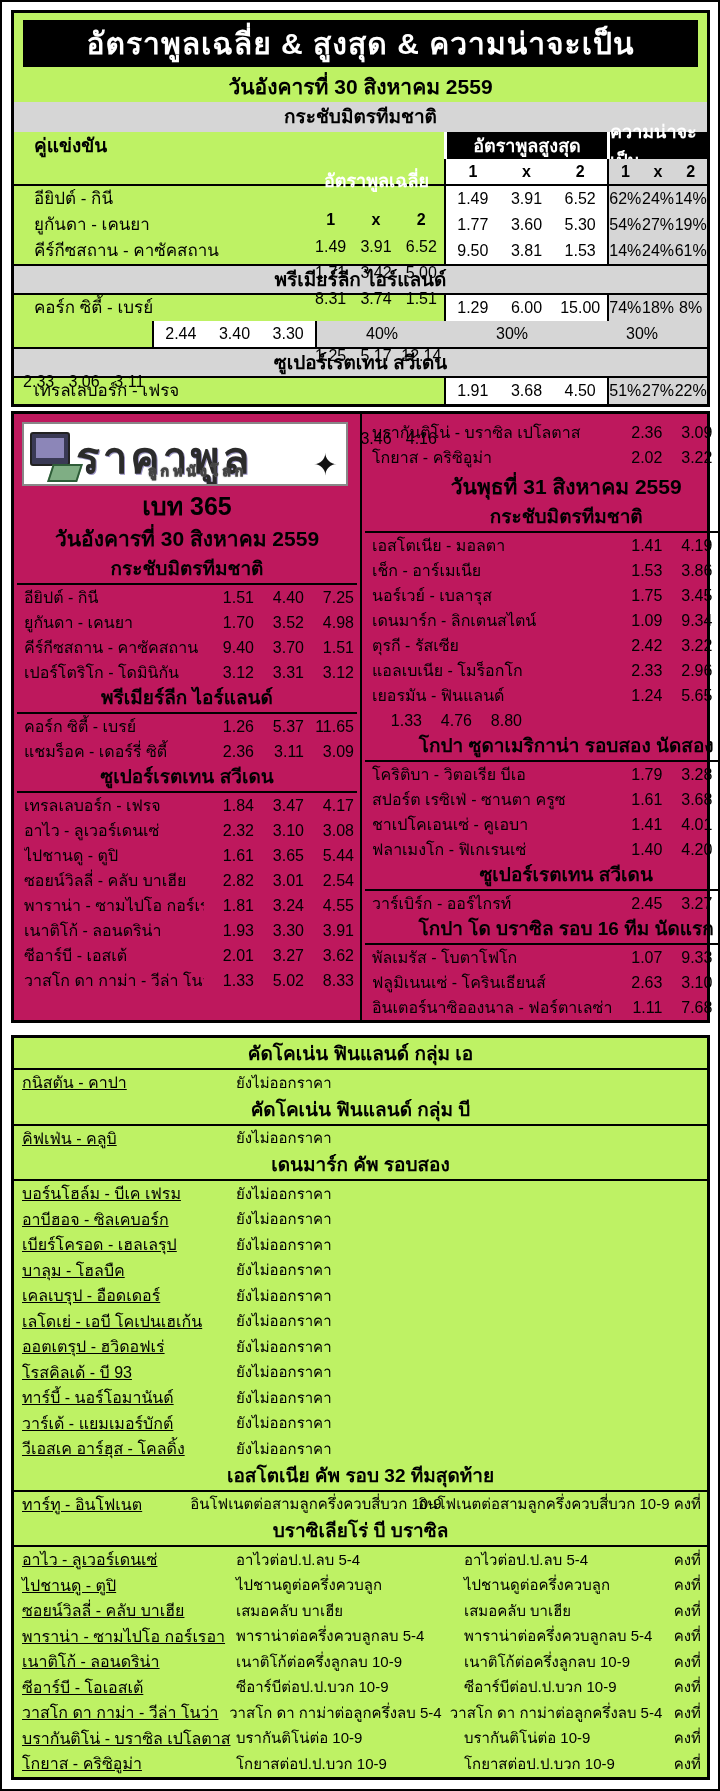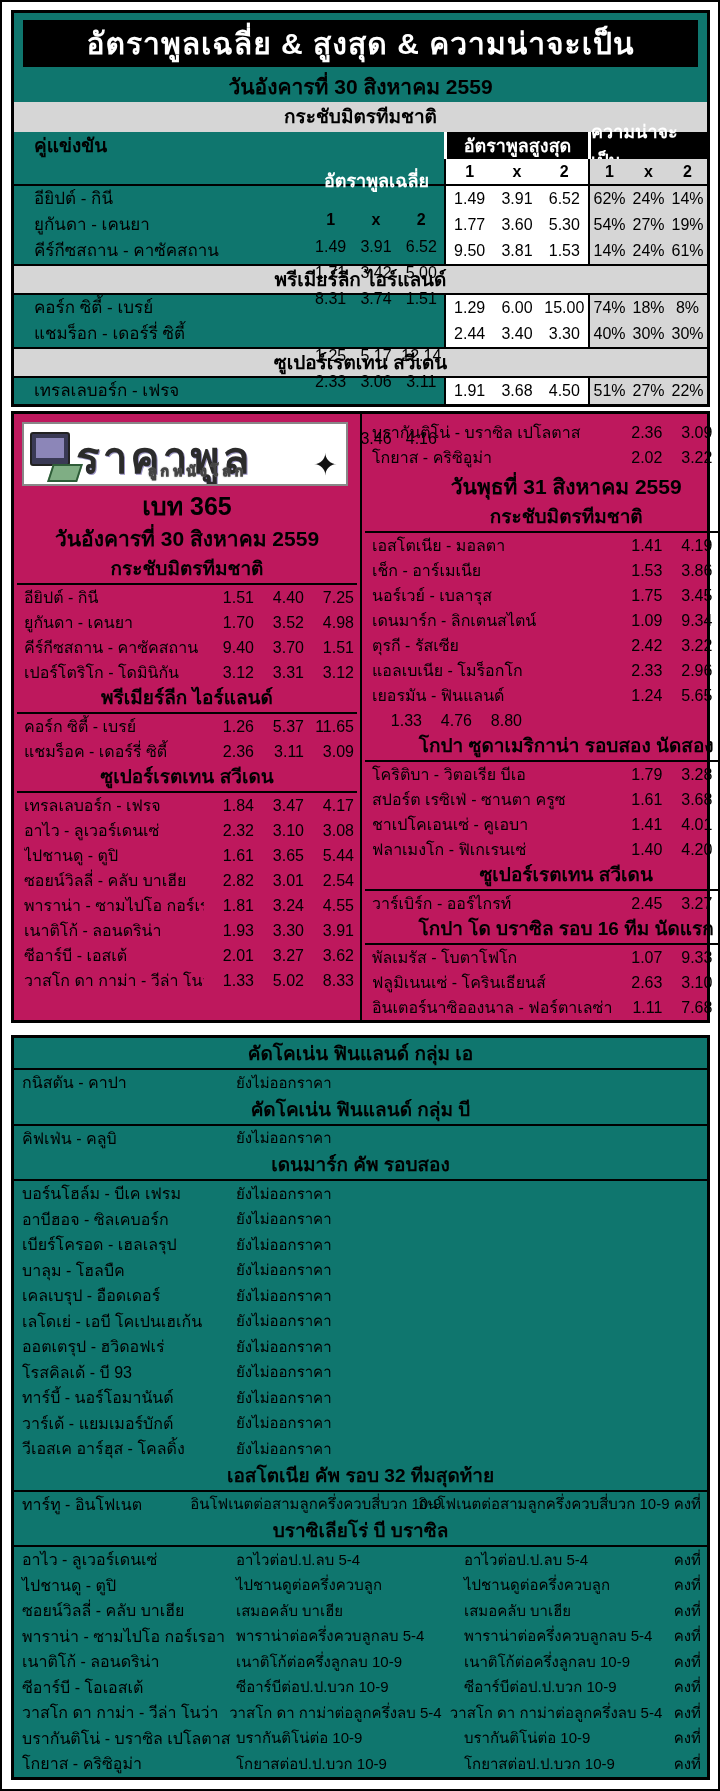--- a/index.html
+++ b/index.html
@@ -5,40 +5,40 @@
   * { box-sizing: border-box; margin: 0; padding: 0; }
   html,body { width:720px; height:1791px; }
   body {
     background:#ffffff;
     font-family:"Liberation Sans", sans-serif;
     color:#000;
     position:relative;
     overflow:hidden;
     border:2px solid #000;
   }
-  .box { border:3px solid #000; background:#0f766e; }
+  .box { border:3px solid #000; background:#bef264; }
 
   
   .top-box { margin:8px 8px 0 9px; }
   .banner {
     background:#000; color:#fff; margin:7px 9px 4px 9px; height:47px;
     display:flex; align-items:center; justify-content:center;
     font-weight:bold; font-size:30px; letter-spacing:1px;
   }
   .top-date { text-align:center; font-weight:bold; font-size:21px; height:31px; line-height:31px; }
   .league-band {
     background:#d6d6d6; text-align:center; font-weight:bold; font-size:19px;
     height:30px; line-height:30px;
   }
   .band-bordered { border-top:2px solid #000; border-bottom:2px solid #000; height:31px; line-height:27px; }
   .t-hdr-row, .t-sub-row, .t-row { display:flex; }
   .t-name { width:292px; padding-left:20px; }
   .trio { display:flex; border-left:2px solid #000; }
   .trio-1 { width:138px; background:#d6d6d6;margin-top:48px; }
-  .trio-2 { width:144px; background:#ffffff; }
+  .trio-2 { width:163px; background:#ffffff; }
   .trio-3 { flex:1; background:#d6d6d6; }
   .trio > span { flex:1; text-align:center; }
   .t-hdr-row { height:27px; }
   .t-hdr-row .hdr-cell {
     background:#000; color:#fff; font-weight:bold; font-size:18px;
     display:flex; align-items:center; justify-content:center; border-left:3px solid #fff;
   }
   .t-hdr-row .t-name { font-weight:bold; font-size:19px; line-height:27px; }
   .t-sub-row { height:27px; border-bottom:2px solid #000; font-weight:bold; font-size:16px; }
   .t-sub-row .trio > span { line-height:25px; }
@@ -77,21 +77,21 @@
   .m-row .o { width:50px; text-align:right; font-size:16px; }
   .mid-right .m-row { padding-right:8px; }
 
   
   .bottom-box { margin:12px 8px 0 9px; padding-top:2px; }
   .b-grp-h {
     text-align:center; font-weight:bold; font-size:19px; height:30px; line-height:27px;
     border-bottom:2px solid #000;
   }
   .b-row { display:flex; height:25.5px; align-items:center; font-size:16px; }
-  .b-row .nm { width:222px; padding-left:8px; white-space:nowrap; }
+  .b-row .nm { width:222px; padding-left:8px; white-space:nowrap;text-decoration:underline; }
   .b-row .c2 { width:228px; white-space:nowrap; font-size:15px; }
   .b-row .c3 { flex:1; white-space:nowrap; font-size:15px; }
   .b-row .st { width:46px; text-align:right; padding-right:6px; font-size:15px; }
 </style>
 </head>
 <body>
 
 <div class="box top-box">
   <div class="banner">อัตราพูลเฉลี่ย &amp; สูงสุด &amp; ความน่าจะเป็น</div>
   <div class="top-date">วันอังคารที่ 30 สิงหาคม 2559</div>
@@ -189,21 +189,20 @@
           <span>6.00</span>
           <span>15.00</span>
         </div>
         <div class="trio trio-3">
           <span>74%</span>
           <span>18%</span>
           <span>8%</span>
         </div>
       </div>
       <div class="t-row">
-        <div class="t-name">แชมร็อก - เดอร์รี่ ซิตี้</div>
         <div class="trio trio-1">
           <span>2.33</span>
           <span>3.06</span>
           <span>3.11</span>
         </div>
         <div class="trio trio-2">
           <span>2.44</span>
           <span>3.40</span>
           <span>3.30</span>
         </div>

